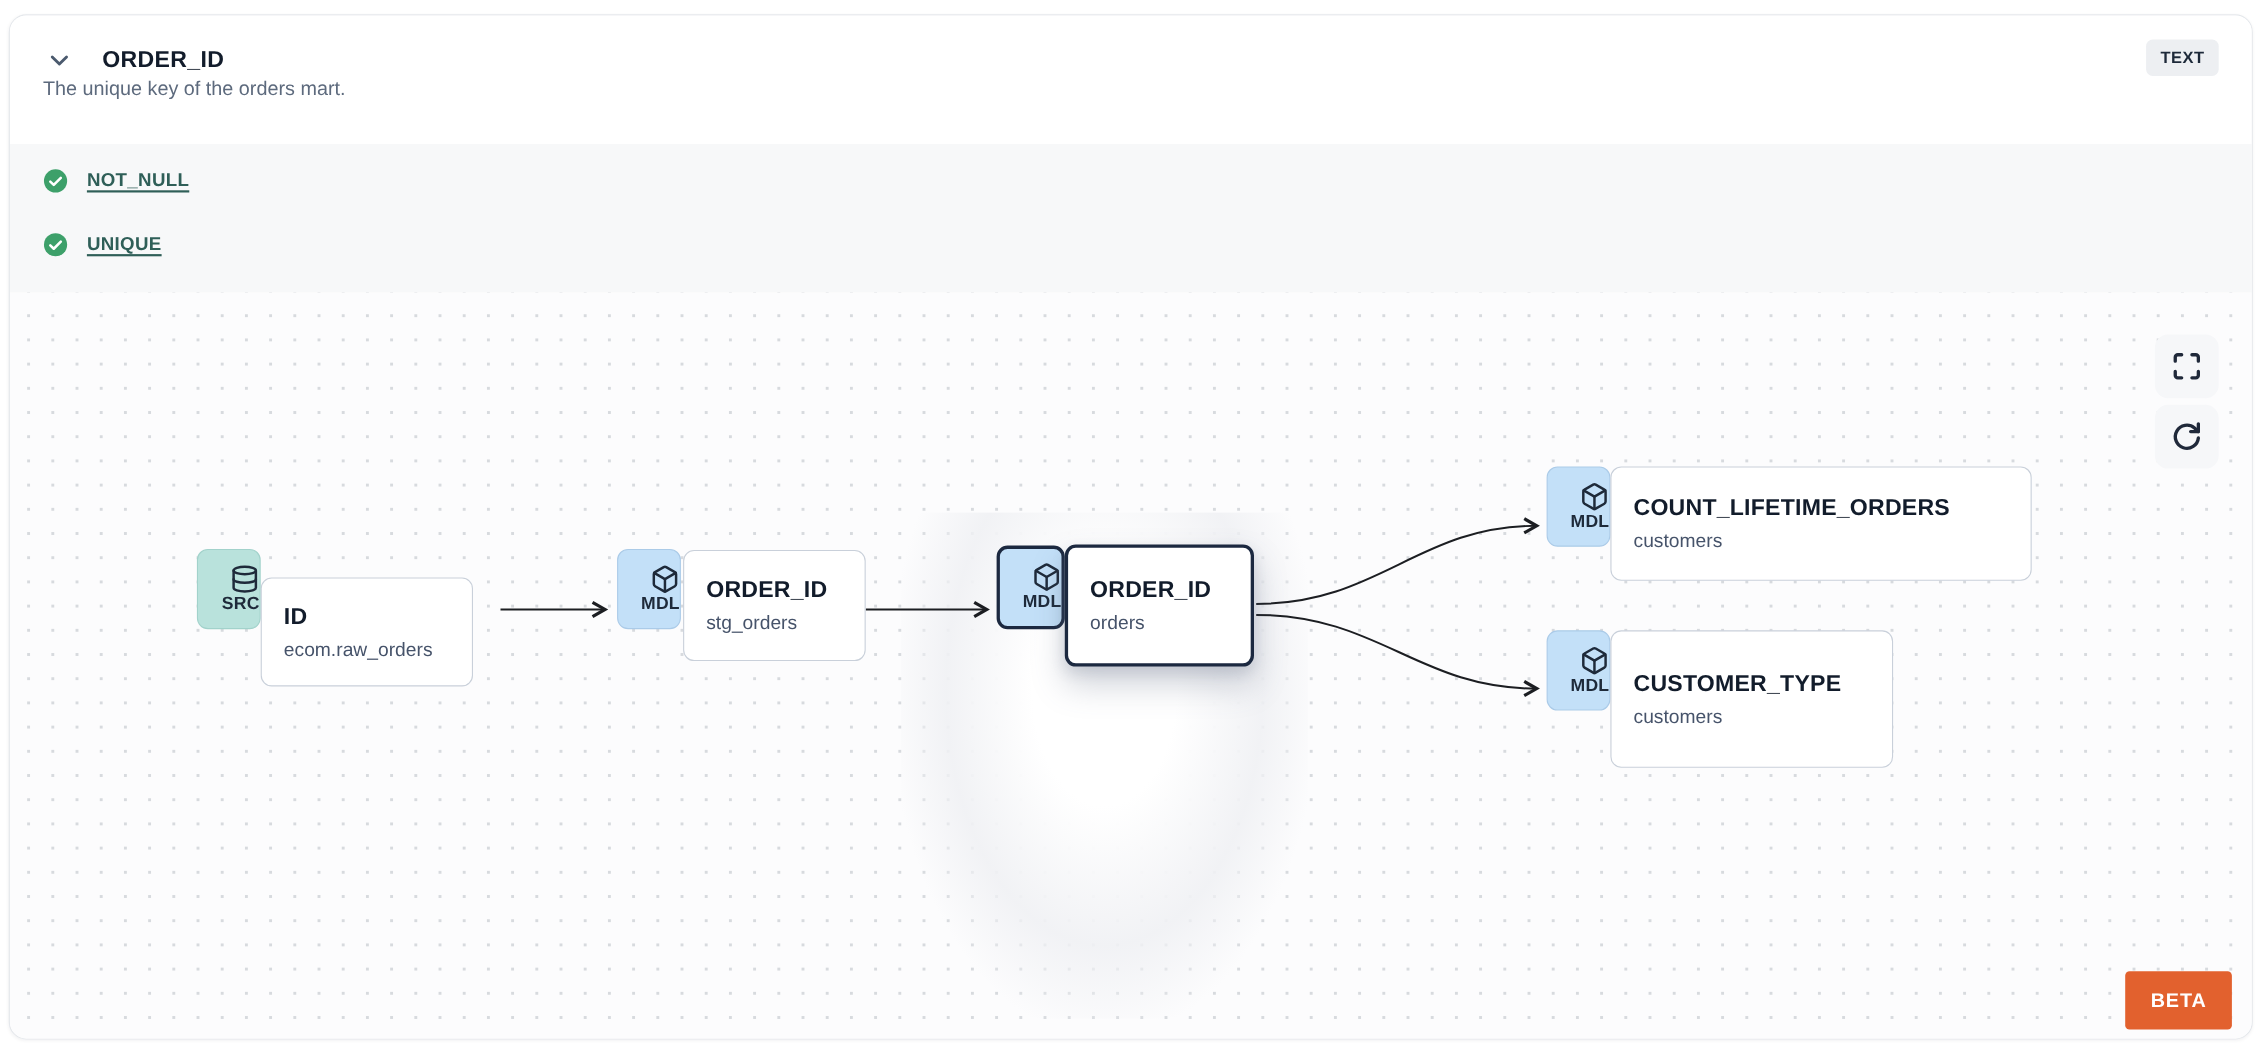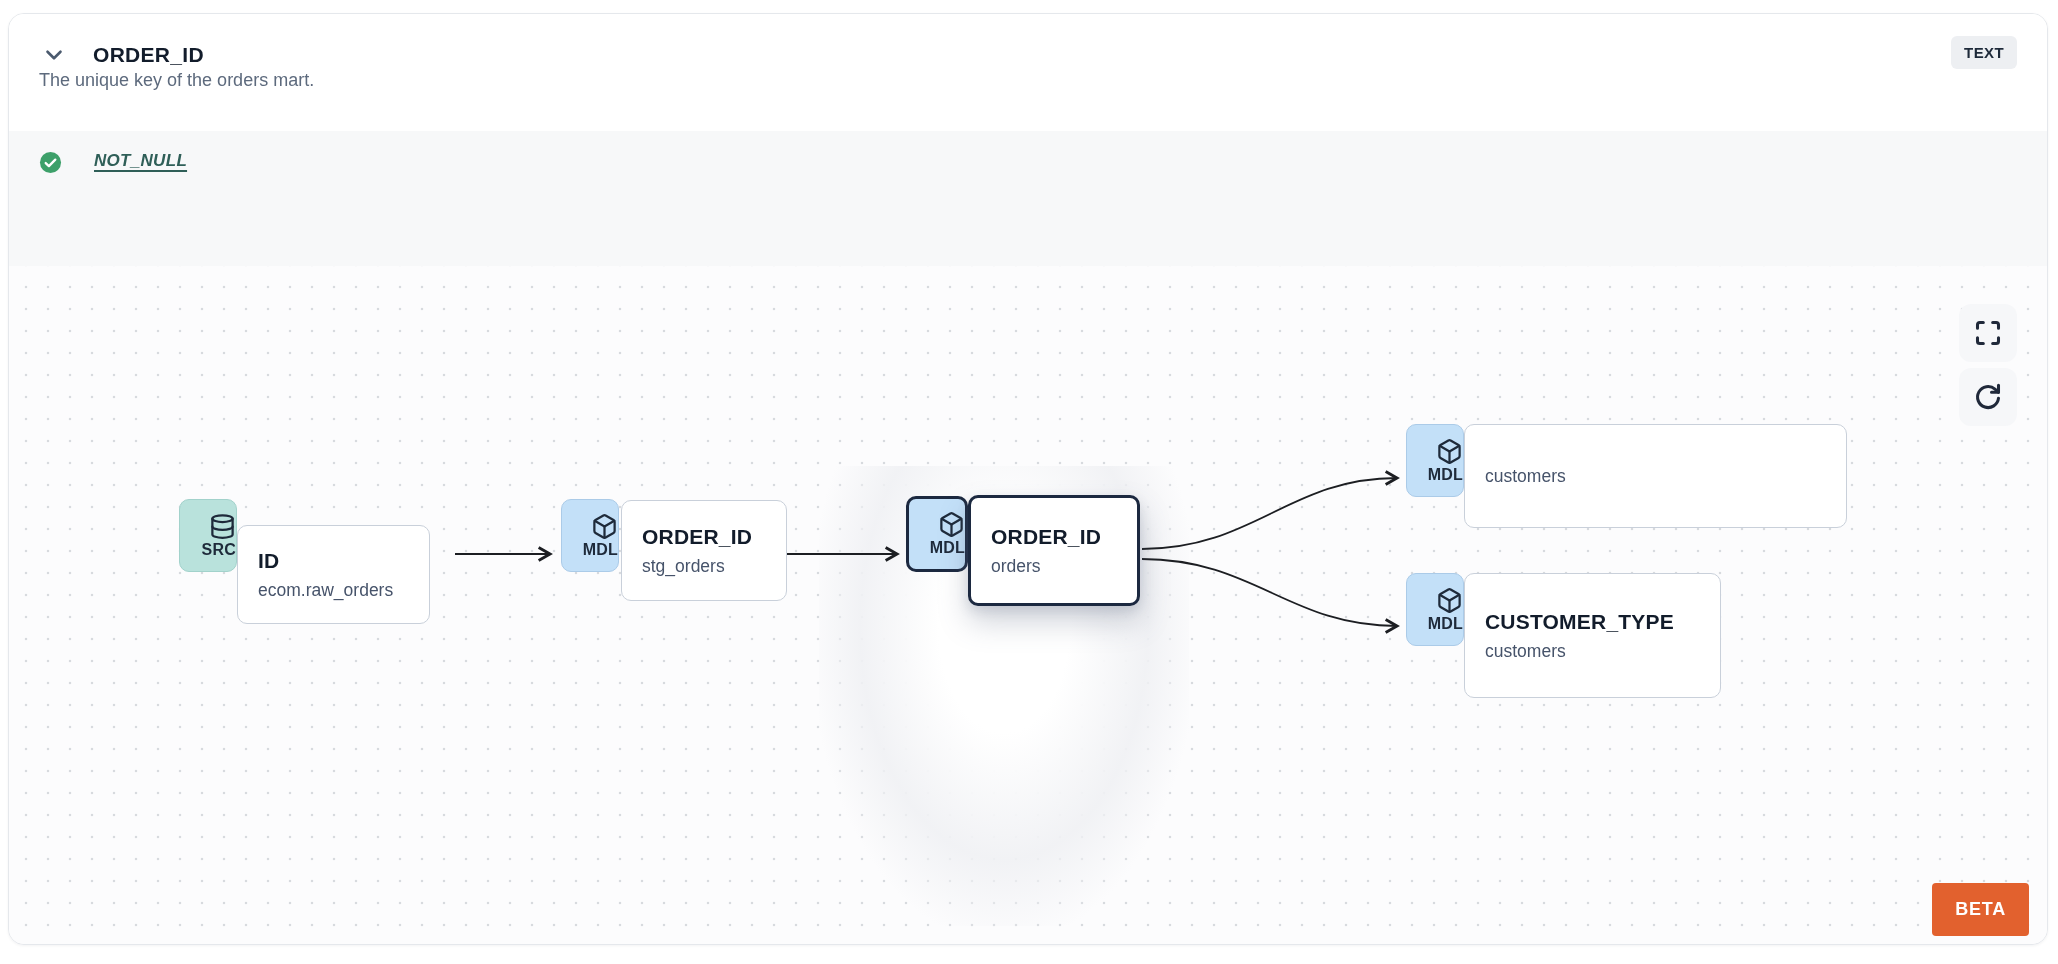--- a/index.html
+++ b/index.html
@@ -17,21 +17,21 @@
   .collapse-btn{ width:30px; height:30px; border:none; background:transparent; cursor:pointer;
     display:flex; align-items:center; justify-content:center; }
   .collapse-btn svg{ width:26px; height:26px; stroke:#4b5a6e; }
   .hdr-title{ font-size:21px; font-weight:700; color:#121c2b; letter-spacing:.3px; }
   .type-badge{ position:absolute; top:22px; right:30px; background:#edeff2; color:#1d2939;
     font-size:15px; font-weight:700; letter-spacing:.4px; padding:8px 13px; border-radius:6px; }
   .hdr-desc{ font-size:18px; color:#5d6a7d; }
 
   
   .tests{ height:135px; background:#f7f8f9; padding:20px 30px; display:flex; flex-direction:column; gap:32px; }
-  .test-row{ display:flex; align-items:flex-start; gap:32px; height:26px;font-style:italic; }
+  .test-row{ display:flex; align-items:center; gap:17px; height:26px; }
   .check-icon{ width:23px; height:23px; flex:none; }
   .test-link{ font-size:17px; font-weight:600; letter-spacing:.3px; color:#2f5f58;
     text-decoration:underline; text-underline-offset:4px; text-decoration-thickness:1.5px; cursor:pointer; }
 
   
   .canvas{
     position:relative; height:680px; background:#fcfcfd;
     background-image:radial-gradient(circle,#d7dade 1.4px, transparent 1.6px);
     background-size:22px 22px; background-position:6px 10px;
   }
@@ -97,20 +97,29 @@
 
   <div class="tests">
     <div class="test-row">
       <span class="check-icon">
         <svg viewBox="0 0 24 24">
             <circle cx="12" cy="12" r="11" fill="#3da06a"></circle>
             <path d="M7 12.6l3.3 3.2L17 9" stroke="#fff" stroke-width="2.4" fill="none" stroke-linecap="round" stroke-linejoin="round"></path>
           </svg>
       </span>
       <a class="test-link">NOT_NULL</a>
+    </div>
+    <div class="test-row">
+      <span class="check-icon">
+        <svg viewBox="0 0 24 24">
+            <circle cx="12" cy="12" r="11" fill="#3da06a"></circle>
+            <path d="M7 12.6l3.3 3.2L17 9" stroke="#fff" stroke-width="2.4" fill="none" stroke-linecap="round" stroke-linejoin="round"></path>
+          </svg>
+      </span>
+      <a class="test-link">UNIQUE</a>
     </div>
   </div>
 
   <div class="canvas">
 
     <div class="glow"></div>
 
     <svg class="edges" width="2040" height="680" viewBox="0 0 2040 680">
       <defs>
         <marker id="arrow" viewBox="0 0 10 10" refX="8" refY="5" markerWidth="9" markerHeight="9" orient="auto-start-reverse">
@@ -179,20 +188,21 @@
         <span style="display:flex">
           <svg viewBox="0 0 24 24" fill="none" stroke-width="2" stroke-linecap="round" stroke-linejoin="round">
               <path d="M21 16V8a2 2 0 0 0-1-1.73l-7-4a2 2 0 0 0-2 0l-7 4A2 2 0 0 0 3 8v8a2 2 0 0 0 1 1.73l7 4a2 2 0 0 0 2 0l7-4A2 2 0 0 0 21 16z"></path>
               <polyline points="3.27 6.96 12 12.01 20.73 6.96"></polyline>
               <line x1="12" y1="22.08" x2="12" y2="12"></line>
             </svg>
         </span>
         <span class="blabel">MDL</span>
       </div>
       <div class="ncard">
+        <div class="ntitle">COUNT_LIFETIME_ORDERS</div>
         <div class="nsub">customers</div>
       </div>
     </div>
 
     <div class="node n5">
       <div class="nbadge badge-model">
         <span style="display:flex">
           <svg viewBox="0 0 24 24" fill="none" stroke-width="2" stroke-linecap="round" stroke-linejoin="round">
               <path d="M21 16V8a2 2 0 0 0-1-1.73l-7-4a2 2 0 0 0-2 0l-7 4A2 2 0 0 0 3 8v8a2 2 0 0 0 1 1.73l7 4a2 2 0 0 0 2 0l7-4A2 2 0 0 0 21 16z"></path>
               <polyline points="3.27 6.96 12 12.01 20.73 6.96"></polyline>

